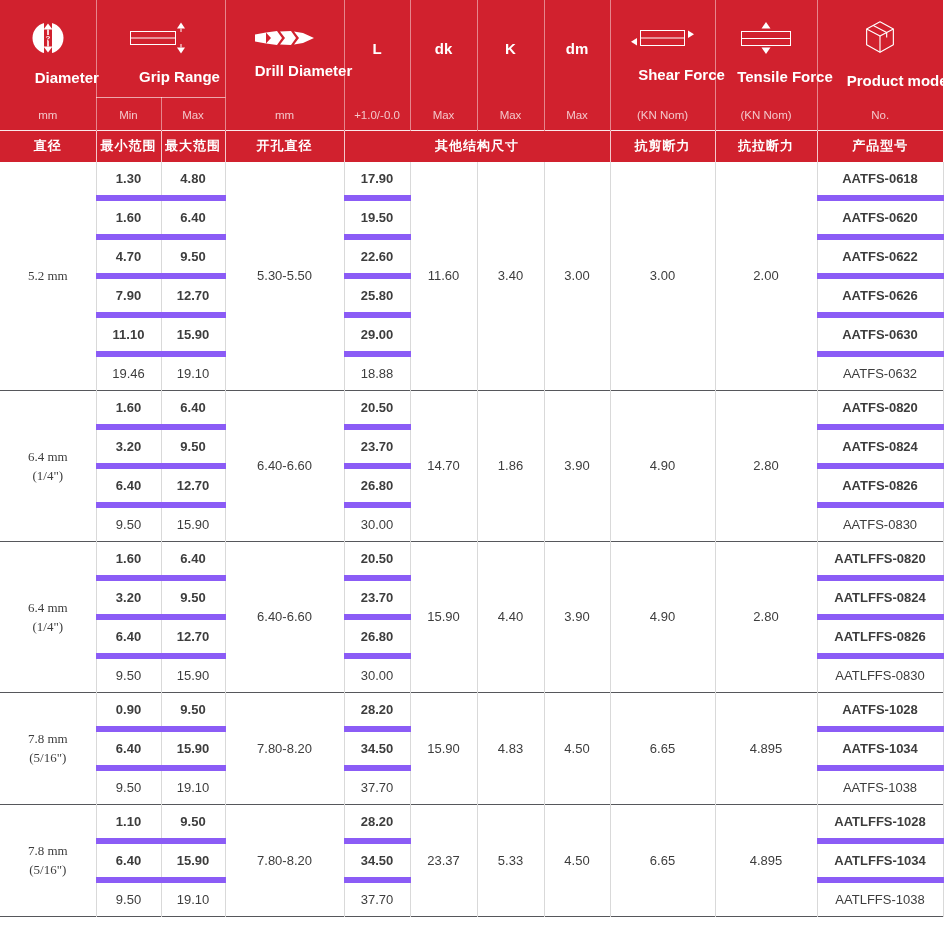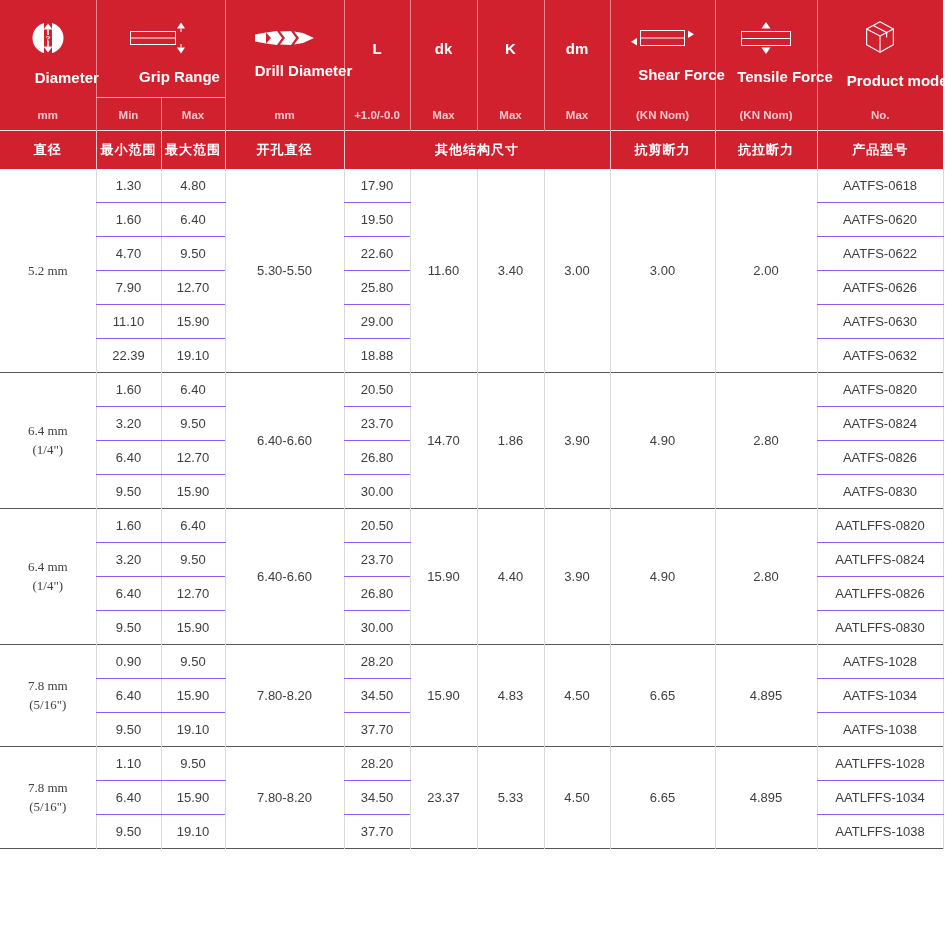--- a/index.html
+++ b/index.html
@@ -7,40 +7,40 @@
     width:945px;height:934px;background:#fff;
     font-family:"Liberation Sans","DejaVu Sans",sans-serif;
     -webkit-font-smoothing:antialiased;
   }
   table{border-collapse:collapse;table-layout:fixed;width:943px;border-bottom:1px solid #56575b;}
 
   
   thead th{background:#d1212e;color:#fff;font-weight:700;padding:0;vertical-align:middle;}
   tr.h1{height:97px;}
   tr.h2{height:33px;}
-  tr.h3{height:38px;}
+  tr.h3{height:31px;}
   tr.h1 th + th, tr.h2 th + th{border-left:1px solid rgba(255,255,255,0.45);}
   tr.h1 th.grip{border-bottom:1px solid rgba(255,255,255,0.6);}
   tr.h3 th{border-top:1px solid rgba(255,255,255,0.9);font-size:13px;font-weight:700;letter-spacing:1px;}
   tr.h3 th + th{border-left:1px solid rgba(255,255,255,0.75);margin-left:48px;}
   .hcol{display:flex;flex-direction:column;align-items:center;justify-content:center;gap:13px;height:97px;padding-top:8px;box-sizing:border-box;}
   .hlabel{font-size:15px;font-weight:700;white-space:nowrap;padding-left:38px;}
   .hletter{font-size:15px;font-weight:700;}
-  .hunit{font-size:11.5px;font-weight:700;color:rgba(255,255,255,0.75);}
+  .hunit{font-size:11.5px;font-weight:400;color:rgba(255,255,255,0.75);}
   .icn{display:inline-flex;align-items:center;justify-content:center;}
 
   
   tbody td{
     height:33px;text-align:center;vertical-align:middle;
     font-size:13px;color:#3d3d3d;background:#fff;padding:0;
     border-left:1px solid #d9d9d9;
   }
   td.dia{border-left:none;}
   td.last{border-right:1px solid #d9d9d9;margin-left:40px;}
-  td.rb{border-bottom:1px solid #8b5cf6;}
+  td.rb{border-bottom:6px solid #8b5cf6;font-weight:bold;}
   tbody.group{border-top:1px solid #56575b;}
   tbody.group:first-of-type{border-top:none;}
   td.dia span{display:block;line-height:19px;font-family:Liberation Serif, serif;}
   td.dia span:empty{display:none;}
 </style>
 </head>
 <body>
 
 <table>
   <colgroup>
@@ -210,21 +210,21 @@
       <td class="rb">25.80</td>
       <td class="rb last">AATFS-0626</td>
     </tr>
     <tr>
       <td class="rb">11.10</td>
       <td class="rb">15.90</td>
       <td class="rb">29.00</td>
       <td class="rb last">AATFS-0630</td>
     </tr>
     <tr>
-      <td>22.39</td>
+      <td>19.46</td>
       <td>19.10</td>
       <td>18.88</td>
       <td class="last">AATFS-0632</td>
     </tr>
   </tbody>
 
   <tbody class="group">
     <tr>
       <td class="dia" rowspan="4">
           <span>6.4 mm</span>

